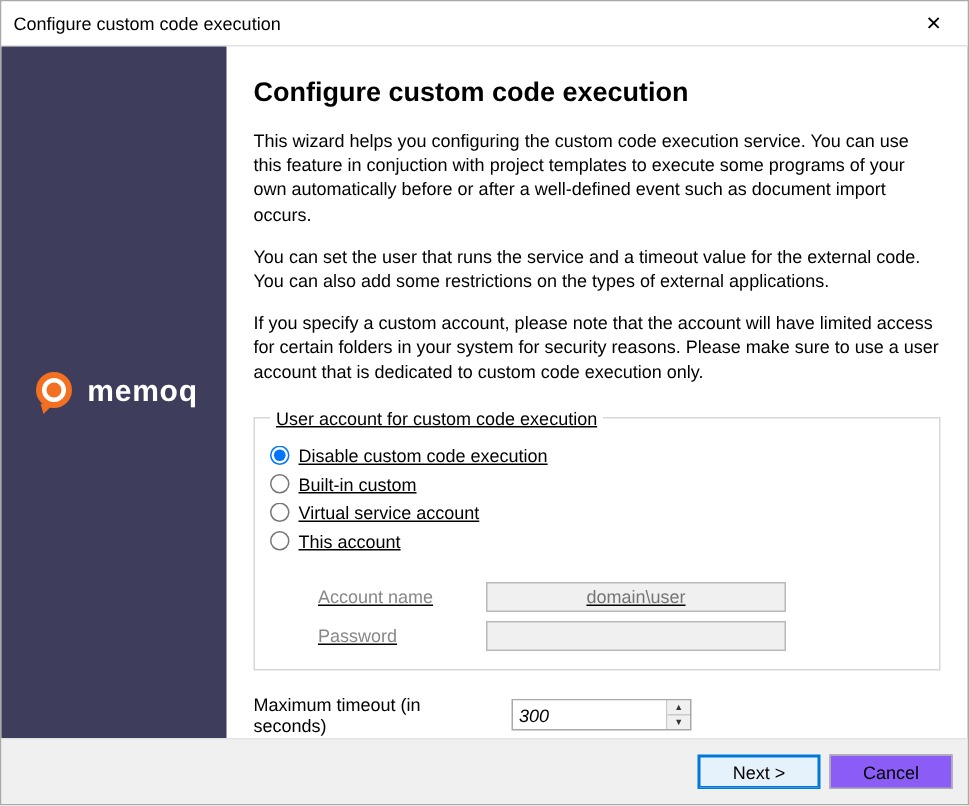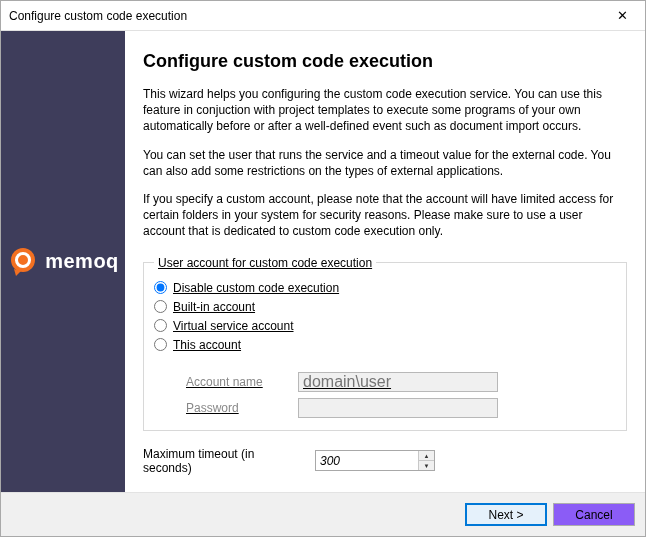--- a/index.html
+++ b/index.html
@@ -37,21 +37,21 @@
     font-family: Arial, sans-serif;
     font-size: 13px;
     color: #000;
   }
   .body {
     flex: 1;
     display: flex;
     min-height: 0;
   }
   .sidebar {
-    width: 124px;
+    width: 150px;
     background: #3e3d5b;
     display: flex;
     align-items: center;
     justify-content: center;
   }
   .logo-wrap {
     display: flex;
     align-items: center;
     gap: 6px;
   }
@@ -110,22 +110,23 @@
   .acct-label {
     color: #888;
     font-size: 12px;
   }
   .acct-input {
     height: 20px;
     border: 1px solid #b8b8b8;
     background: #f0f0f0;
     padding: 1px 4px;
     color: #777;
-    font-size: 16px;
+    font-size: 12px;
     width: 200px;
+    text-align: center;
   }
   .timeout-row {
     display: flex;
     align-items: center;
     margin: 12px 0 6px 0;
     gap: 12px;
   }
   .timeout-label { width: 160px; }
   .spinner {
     display: flex;
@@ -219,21 +220,21 @@
 
       <fieldset>
         <legend>User account for custom code execution</legend>
 
         <label class="radio-row">
           <input type="radio" name="acct" checked="" style="">
           <span>Disable custom code execution</span>
         </label>
         <label class="radio-row">
           <input type="radio" name="acct" style="">
-          <span>Built-in account</span>
+          <span>Built-in custom</span>
         </label>
         <label class="radio-row">
           <input type="radio" name="acct" style="">
           <span>Virtual service account</span>
         </label>
         <label class="radio-row">
           <input type="radio" name="acct" style="">
           <span>This account</span>
         </label>
 

